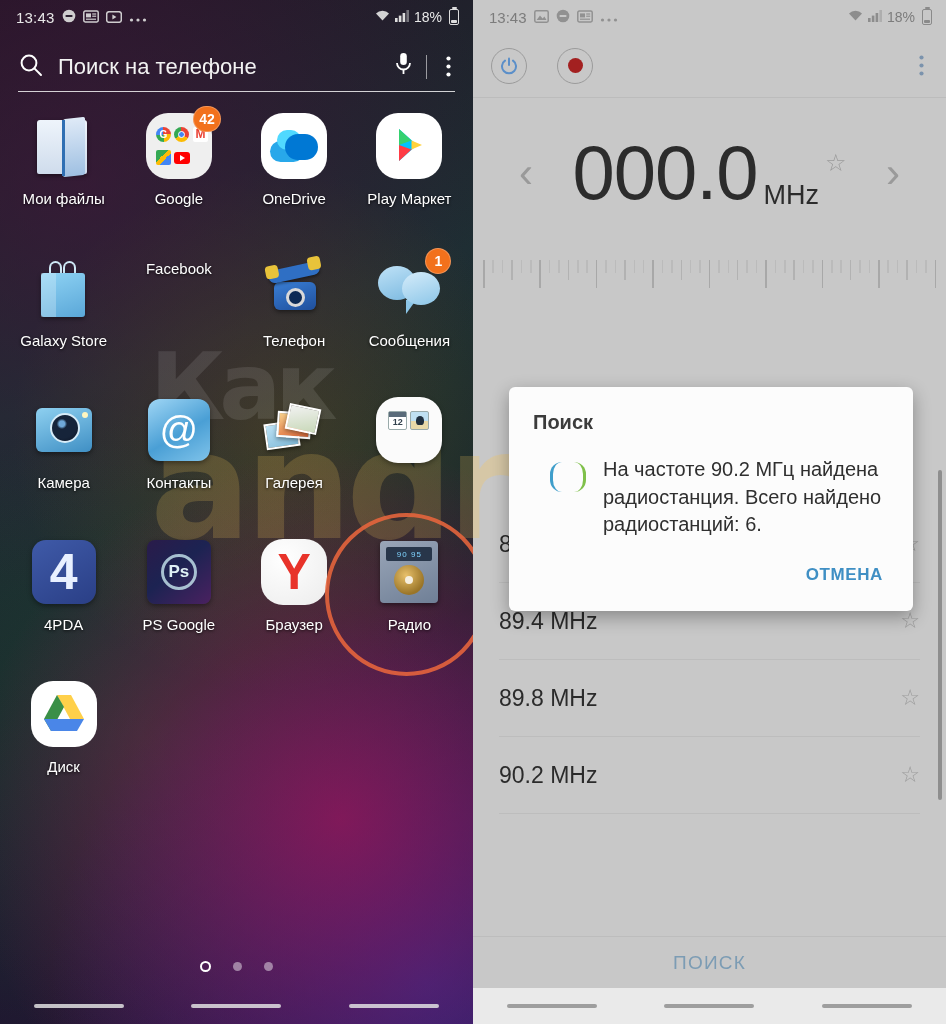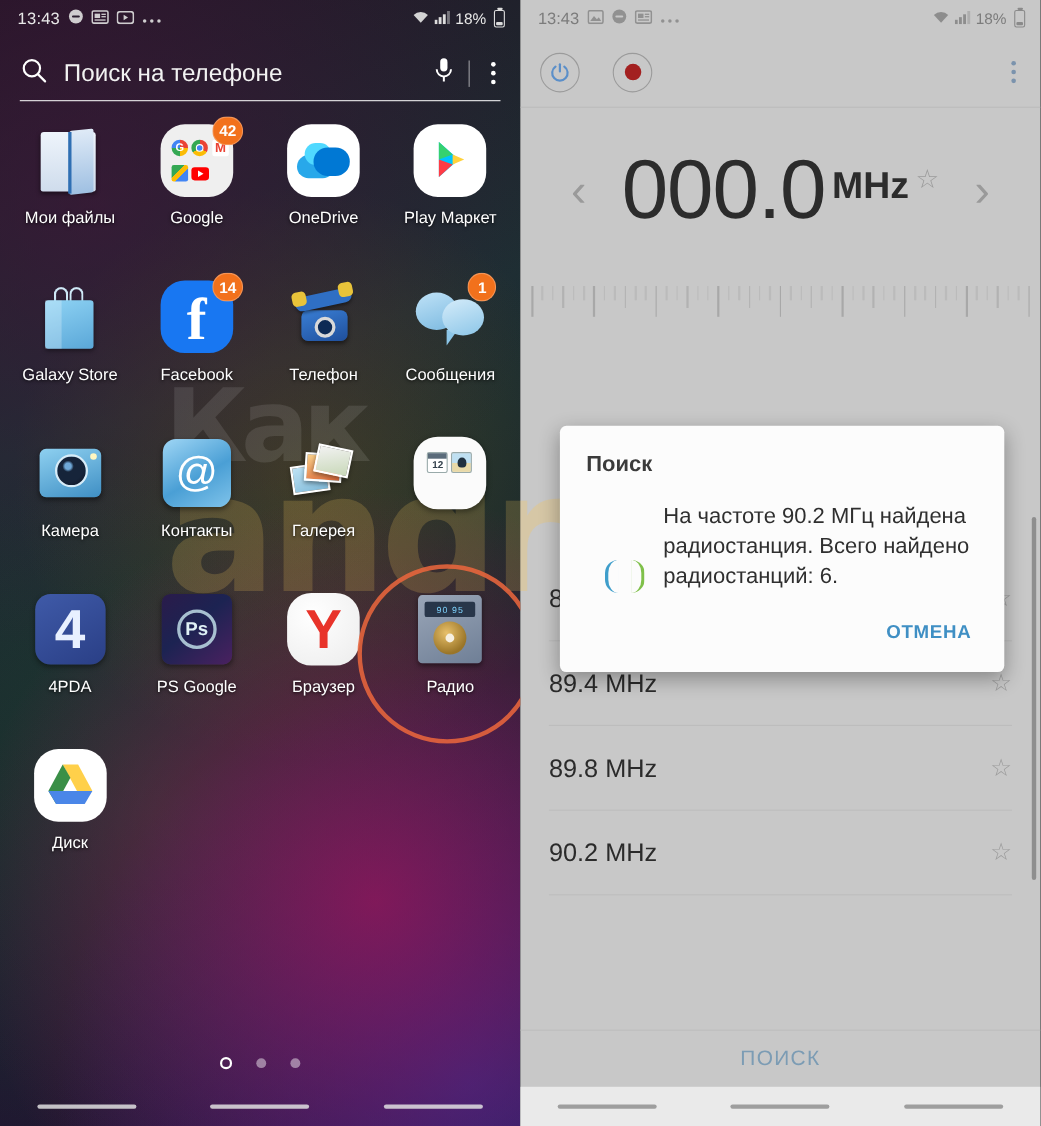--- a/index.html
+++ b/index.html
@@ -238,21 +238,21 @@
   #overflow-right{ margin-left:auto;color:#7b93ad;font-size:20px;line-height:.55;text-align:center;width:14px;}
 
   
   #freq-display{
     height:150px;display:flex;align-items:center;justify-content:center;position:relative;
   }
   .chev{ color:#9a9a9a;font-size:42px;font-weight:300;line-height:1;padding:0 6px; }
   #freq-left{ position:absolute; left:40px; }
   #freq-right{ position:absolute; right:40px; }
   #freq-value{ font-size:76px;font-weight:300;color:#2c2c2c;letter-spacing:-1px;line-height:1; }
-  #freq-unit{ font-size:34px;color:#2c2c2c;margin-left:6px;align-self:flex-end;margin-bottom:22px;font-weight:700;}
+  #freq-unit{ font-size:27px;color:#2c2c2c;margin-left:6px;align-self:flex-end;margin-bottom:0;font-weight:400;}
   #freq-star{ color:#9a9a9a;font-size:24px;margin-left:6px;align-self:flex-start;margin-top:14px;}
   .freq-inline{ display:flex;align-items:flex-end; }
 
   
   #tuning{
     height:80px;position:relative;margin:0 10px;
   }
   #ticks{ position:absolute;left:0;right:0;top:12px;height:30px;display:flex;align-items:flex-start;justify-content:space-between;}
   #ticks .tk{ width:1.5px;background:#b2b2b2; }
   #ticks .tk.maj{ height:28px;background:#a8a8a8; }
@@ -275,21 +275,21 @@
 
   
   #search-dialog{
     position:absolute; z-index:20;
     left:509px; top:387px; width:404px;
     background:#fcfcfc; border-radius:6px;
     box-shadow:0 6px 18px rgba(0,0,0,.32);
     padding:24px 24px 10px 24px;
   }
   #dialog-title{ font-size:20px;font-weight:bold;color:#3b3b3b;margin-bottom:22px; }
-  #dialog-body{ display:flex;align-items:flex-end; }
+  #dialog-body{ display:flex;align-items:flex-start; }
   #scan-anim{ width:70px;flex:0 0 70px;display:flex;align-items:center;justify-content:center;padding-top:6px;gap:12px;}
   #scan-anim .arcL{ width:12px;height:30px;border-left:3px solid #3f9ecb;border-radius:14px 0 0 14px; }
   #scan-anim .arcR{ width:12px;height:30px;border-right:3px solid #7fc04a;border-radius:0 14px 14px 0; }
   #dialog-text{ font-size:20px;line-height:1.38;color:#2f2f2f;flex:1; }
   #dialog-actions{ display:flex;justify-content:flex-end;margin-top:16px;padding-bottom:6px; }
   #cancel-button{ color:#3f8fc4;font-size:17px;font-weight:bold;letter-spacing:.6px;padding:10px 6px; }
 
   
   #search-action{
     position:absolute;left:0;right:0;bottom:36px;height:52px;
@@ -453,24 +453,20 @@
         <div class="ic-galaxy">
             <div class="h1"></div>
             <div class="h2"></div>
             <div class="bag"></div>
           </div>
       </div>
       <div class="app-label">Galaxy Store</div>
     </div>
 
     <div class="app">
-      <div class="icon-wrap">
-        <div class="ic-fb"></div>
-        <span class="badge">14</span>
-      </div>
       <div class="app-label">Facebook</div>
     </div>
 
     <div class="app">
       <div class="icon-wrap">
         <div class="ic-phone">
             <div class="body"></div>
             <div class="dial"></div>
             <div class="hs"></div>
           </div>

